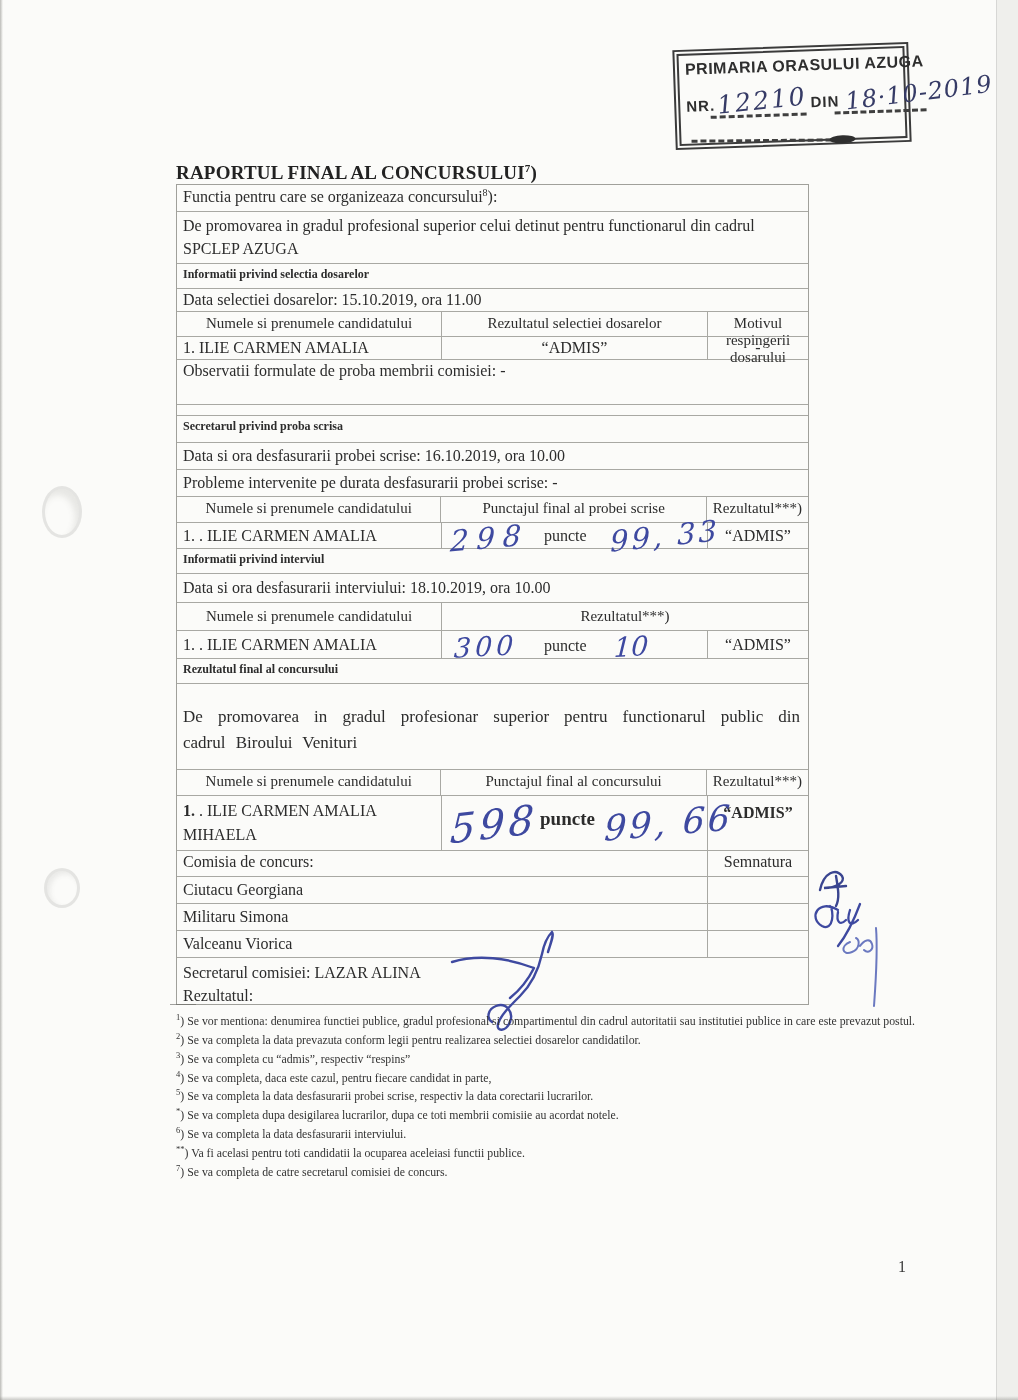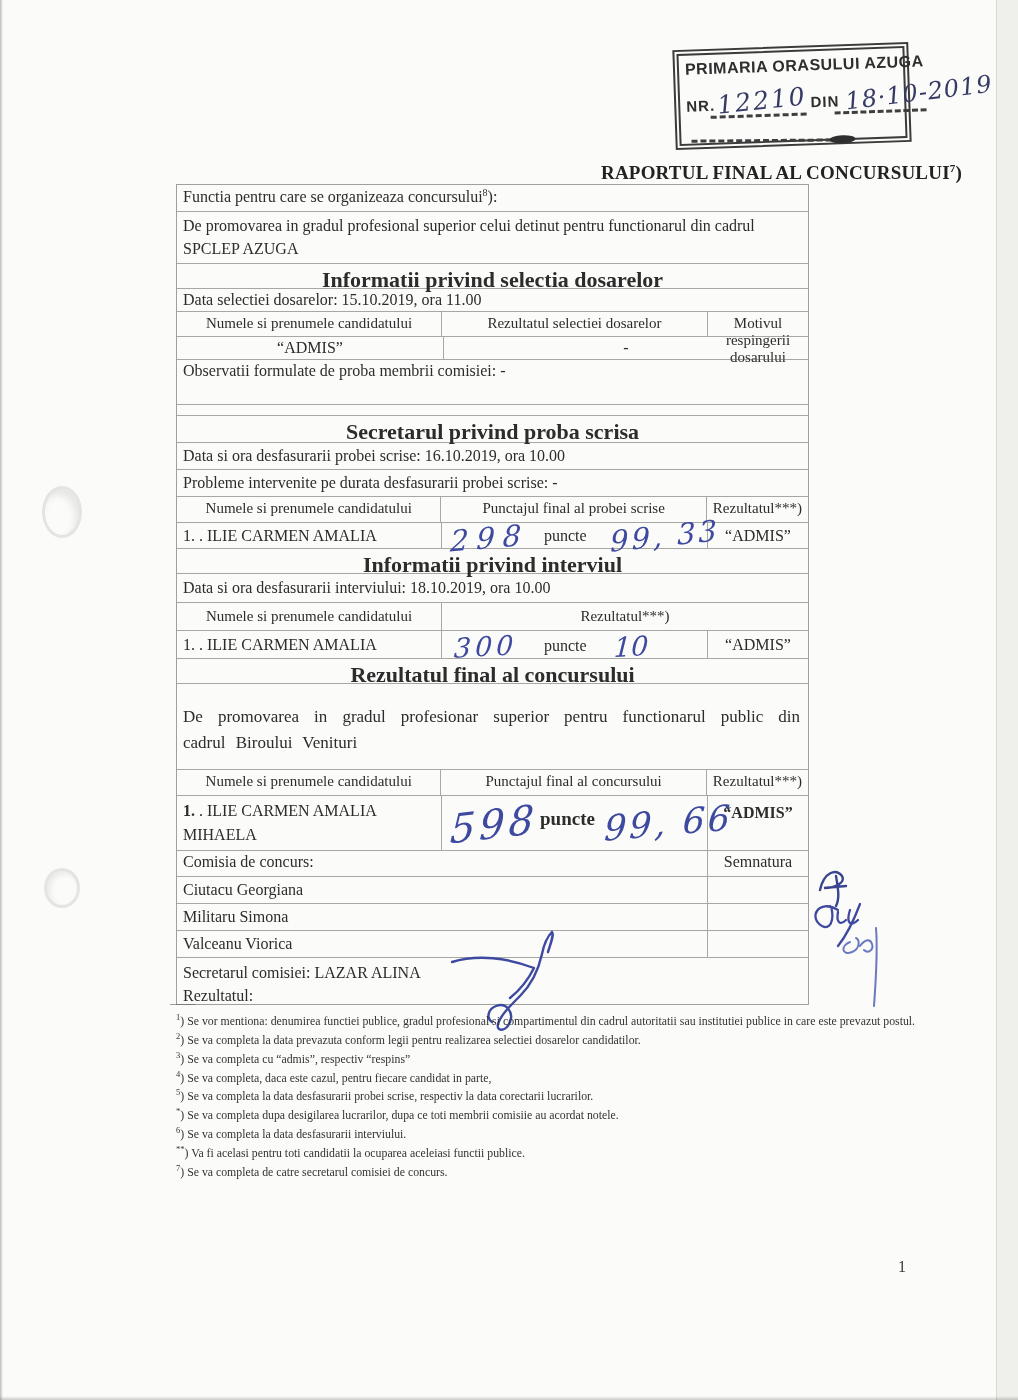--- a/index.html
+++ b/index.html
@@ -47,38 +47,38 @@
     border-bottom:3px dashed #3f3f3f; }
   .stamp-dash-2 { position:absolute; left:148px; top:28px; width:92px; height:0;
     border-bottom:3px dashed #3f3f3f; }
   .stamp-dash-3 { position:absolute; left:10px; bottom:-1px; width:140px; height:0;
     border-bottom:3px dashed #3f3f3f; transform:rotate(1.5deg); }
   .stamp-blob { position:absolute; left:148px; bottom:-5px; width:26px; height:8px;
     background:#2f2f2f; border-radius:50%; }
 
   
   .doc-title { position:absolute; left:176px; top:162px; width:786px;
-    text-align:right; font-weight:bold; font-size:19px; letter-spacing:.2px;
+    text-align:left; font-weight:bold; font-size:19px; letter-spacing:.2px;
     color:#222; }
   .doc-title sup { font-size:11px; }
 
   
   .doc-table { position:absolute; left:176px; top:184px; width:633px;
     border:1px solid rgba(85,85,78,.55); font-size:16px; }
   .tr { display:flex; border-bottom:1px solid rgba(85,85,78,.5); position:relative; }
   .tr:last-child { border-bottom:none; }
   .td { padding:2px 6px; position:relative; }
   .td + .td { border-left:1px solid rgba(85,85,78,.5); }
   .full { width:100%; }
   .c1 { width:264px; }
   .c2 { width:266px; }
   .c3 { flex:1; }
   .cw { width:530px; }
   .center { text-align:center; }
-  .sect { text-align:center; font-weight:bold; font-size:22px; padding-top:3px; }
+  .sect { text-align:left; font-weight:bold; font-size:12px; padding-top:3px; }
   .colhead { text-align:center; font-size:15px; padding-top:3px; }
   .bold { font-weight:bold; }
   .para { text-align:justify; padding:20px 8px 0 6px; font-size:17px;
     word-spacing:6px; line-height:1.55; }
   sup.fnref { font-size:10px; }
 
   
   .hw { font-family:"DejaVu Serif", serif; font-style:italic; color:#3e49a0;
     position:absolute; white-space:nowrap; line-height:1; }
   .hw-score-s { left:8px; top:1px; font-size:29px; letter-spacing:8px;
@@ -158,20 +158,21 @@
       <div class="td full">Data selectiei dosarelor: 15.10.2019, ora 11.00</div>
     </div>
 
     <div class="tr" style="height:25px">
       <div class="td c1 colhead">Numele si prenumele candidatului</div>
       <div class="td c2 colhead">Rezultatul selectiei dosarelor</div>
       <div class="td c3 colhead">Motivul respingerii dosarului</div>
     </div>
 
     <div class="tr" style="height:23px">
+      <div class="td c1">1. ILIE CARMEN AMALIA</div>
       <div class="td c2 center">“ADMIS”</div>
       <div class="td c3 center">-</div>
     </div>
 
     <div class="tr" style="height:45px">
       <div class="td full">Observatii formulate de proba membrii comisiei: -</div>
     </div>
 
     <div class="tr" style="height:11px">
       <div class="td full"></div>

